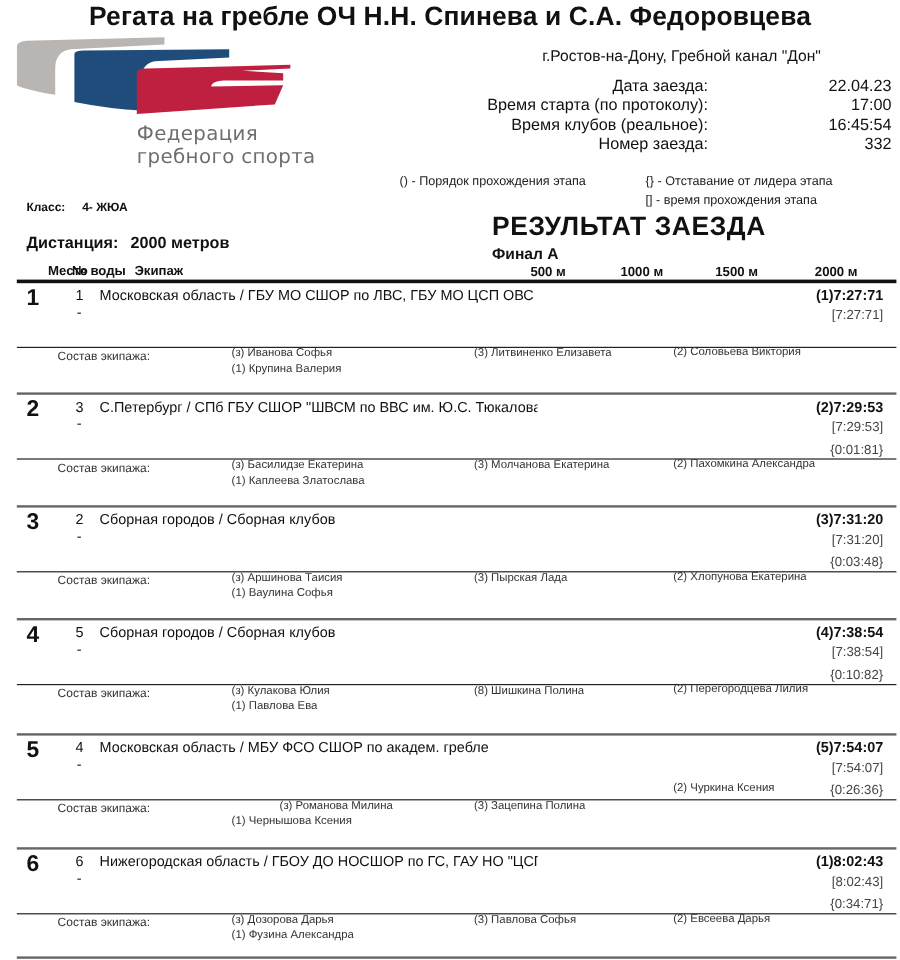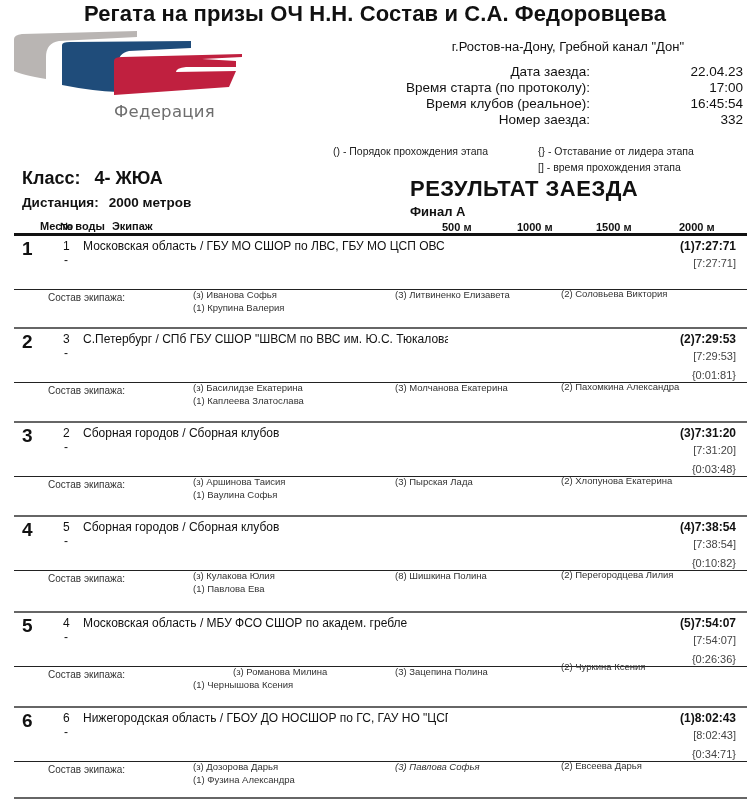--- a/index.html
+++ b/index.html
@@ -14,21 +14,21 @@
     }
     .logo { left: 14px; top: 27px; width: 300px; height: 140px; }
     .logo-text {
       left: 114px; top: 102px; font-family: "DejaVu Sans", sans-serif;
       font-size: 16.5px; line-height: 19px; color: #6e6e6e; letter-spacing: 0.3px;
     }
     .venue { left: 384px; top: 39px; width: 300px; text-align: right; font-size: 13px; }
     .info-labels { left: 360px; top: 64px; width: 230px; text-align: right; font-size: 13.5px; line-height: 16px; }
     .info-values { left: 600px; top: 64px; width: 143px; text-align: right; font-size: 13.5px; line-height: 16px; font-weight: normal; }
     .legend { font-size: 10.5px; color: #222; }
-    .class-line { left: 22px; top: 168px; font-size: 18px; font-weight: bold; }
+    .class-line { left: 22px; top: 168px; font-size: 10px; font-weight: bold; }
     .class-line .val { margin-left: 14px; }
     .dist-line { left: 22px; top: 195px; font-size: 13.5px; font-weight: bold; }
     .dist-line .val { margin-left: 10px; }
     .result-title { left: 410px; top: 176px; font-size: 22px; font-weight: bold; letter-spacing: 0.5px; }
     .final-label { left: 410px; top: 204px; font-size: 13px; font-weight: bold; }
     .col-head { top: 220px; font-size: 11px; font-weight: bold; }
     .split-head { top: 221px; font-size: 11px; font-weight: bold; }
     .header-rule { left: 14px; top: 233px; width: 733px; height: 3px; background: #111; }
 
     .entry { position: absolute; left: 0; width: 750px; }
@@ -40,31 +40,32 @@
     .time-split { position: absolute; right: 14px; top: 21px; font-size: 11px; color: #444; }
     .time-gap { position: absolute; right: 14px; top: 40px; font-size: 11px; color: #444; }
     .crew-rule { position: absolute; left: 14px; width: 733px; height: 1px; background: #222; }
     .entry-rule { position: absolute; left: 14px; width: 733px; height: 2px; background: #666; }
     .crew-label { position: absolute; left: 48px; font-size: 10px; color: #333; }
     .member { position: absolute; font-size: 9.5px; color: #333; white-space: nowrap; }
   </style>
 </head>
 <body>
 
-<div class="abs title">Регата на призы ОЧ Н.Н. Состав и С.А. Федоровцева</div>
+<div class="abs title">Регата на гребле ОЧ Н.Н. Спинева и С.А. Федоровцева</div>
 
 <div class="abs logo">
   <svg width="300" height="80" viewBox="0 0 300 80">
     <path d="M0 12 Q0 8 8 7 L123 4 L123 10 L45 14 Q32 16 32 30 L32 52 Q8 48 0 44 Z" fill="#b9b5b3"></path>
     <path d="M48 18 Q48 15 56 15 L177 14 L177 21 L115 24 Q104 26 104 38 L104 65 Q78 64 48 58 Z" fill="#1f4c7a"></path>
     <path d="M100 34 Q100 30 108 30 L228 27 L228 30 L188 32 L222 34 L222 40 L172 40 Q162 41 162 45 L222 44 L215 60 L100 68 Z" fill="#c0203f"></path>
   </svg>
 </div>
 <div class="abs logo-text">
   <div>Федерация</div>
+  <div>гребного спорта</div>
 </div>
 
 <div class="abs venue">г.Ростов-на-Дону, Гребной канал "Дон"</div>
 
 <div class="abs info-labels">
   <div>Дата заезда:</div>
   <div>Время старта (по протоколу):</div>
   <div>Время клубов (реальное):</div>
   <div>Номер заезда:</div>
 </div>
@@ -171,33 +172,33 @@
   <div class="lane">4</div>
   <div class="crew-name">Московская область / МБУ ФСО СШОР по академ. гребле</div>
   <div class="dash">-</div>
   <div class="time-main">(5)7:54:07</div>
   <div class="time-split">[7:54:07]</div>
   <div class="time-gap">{0:26:36}</div>
   <div class="crew-rule" style="top:53px;"></div>
   <div class="crew-label" style="top:56px;">Состав экипажа:</div>
   <div class="member" style="left:193px; top:53px;margin-left:40px;">(з) Романова Милина</div>
   <div class="member" style="left:395px; top:53px;">(3) Зацепина Полина</div>
-  <div class="member" style="left:561px; top:48px;">(2) Чуркина Ксения</div>
+  <div class="member" style="left:561px; top:38px;">(2) Чуркина Ксения</div>
   <div class="member" style="left:193px; top:66px;">(1) Чернышова Ксения</div>
   <div class="entry-rule" style="top:93px;"></div>
 </div>
 
 <div class="entry" style="top:708px;">
   <div class="place">6</div>
   <div class="lane">6</div>
   <div class="crew-name">Нижегородская область / ГБОУ ДО НОСШОР по ГС, ГАУ НО "ЦСП"</div>
   <div class="dash">-</div>
   <div class="time-main">(1)8:02:43</div>
   <div class="time-split">[8:02:43]</div>
   <div class="time-gap">{0:34:71}</div>
   <div class="crew-rule" style="top:53px;"></div>
   <div class="crew-label" style="top:56px;">Состав экипажа:</div>
   <div class="member" style="left:193px; top:53px;">(з) Дозорова Дарья</div>
-  <div class="member" style="left:395px; top:53px;font-style:italic;">(3) Павлова Софья</div>
+  <div class="member" style="left:395px; top:53px;">(3) Павлова Софья</div>
   <div class="member" style="left:561px; top:52px;">(2) Евсеева Дарья</div>
   <div class="member" style="left:193px; top:66px;">(1) Фузина Александра</div>
   <div class="entry-rule" style="top:89px;"></div>
 </div>
 
 </body></html>

